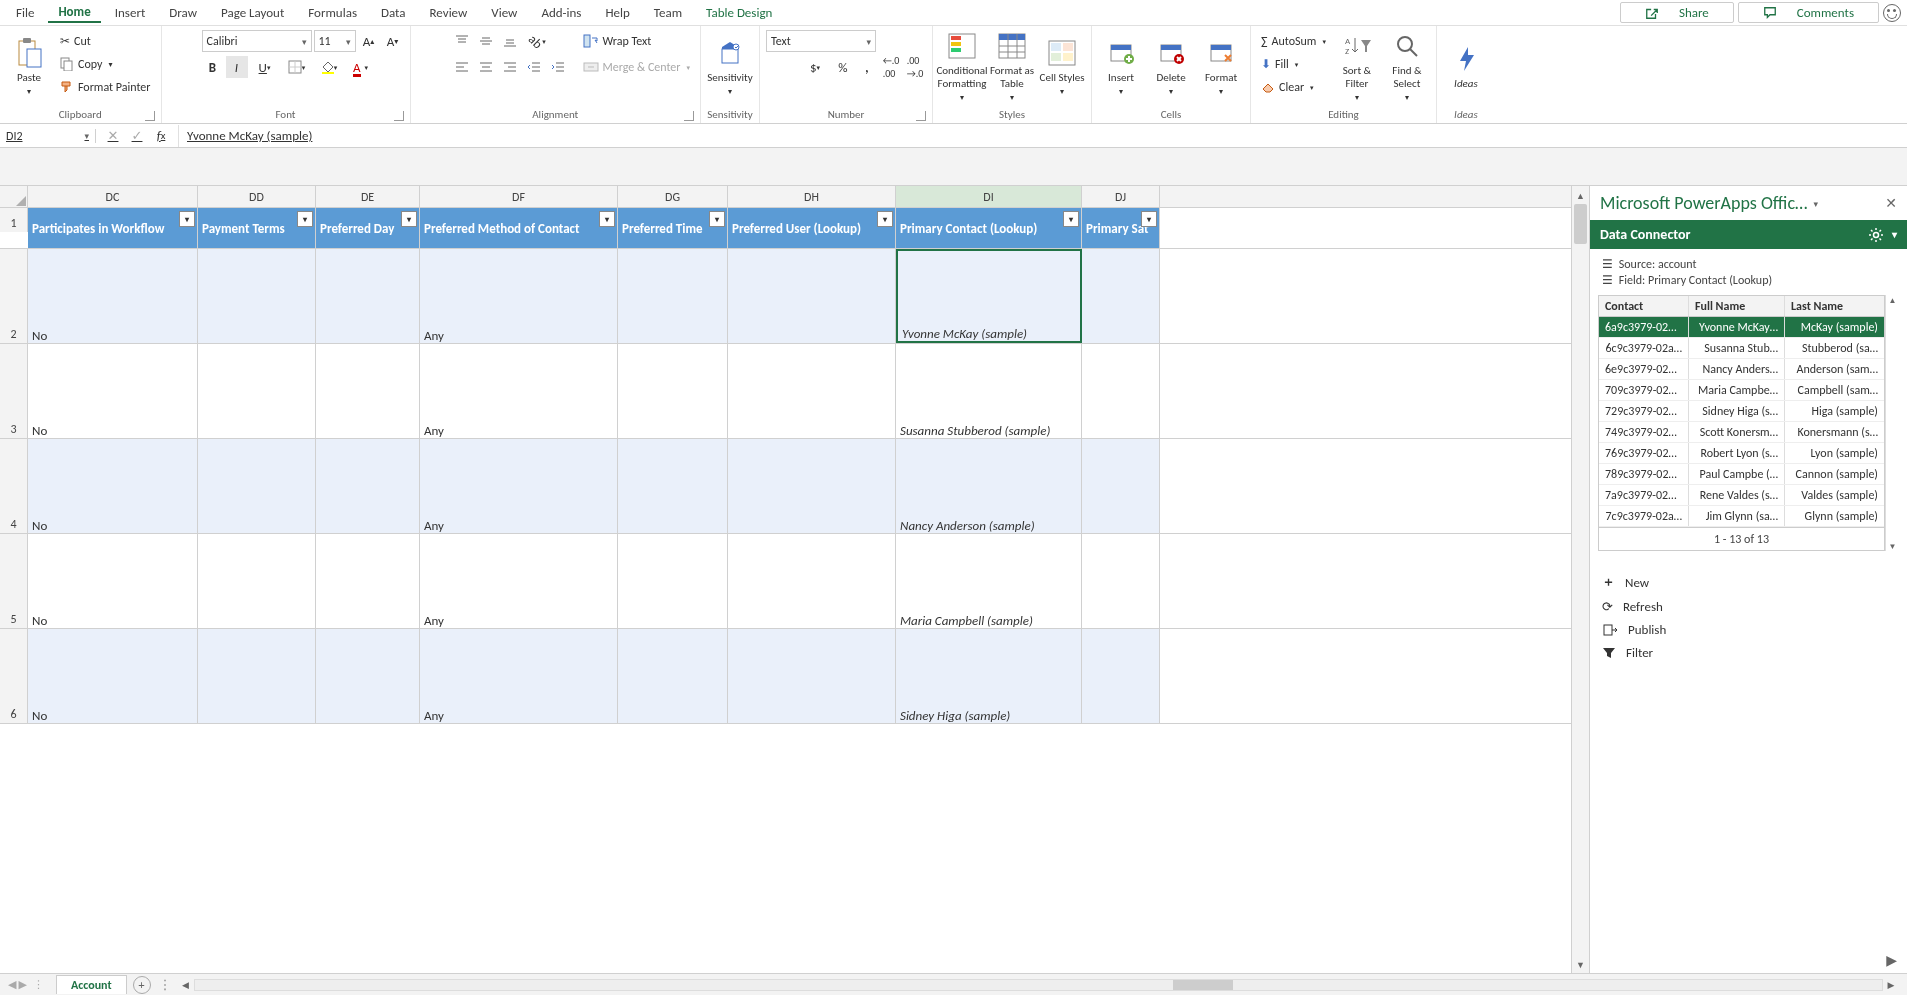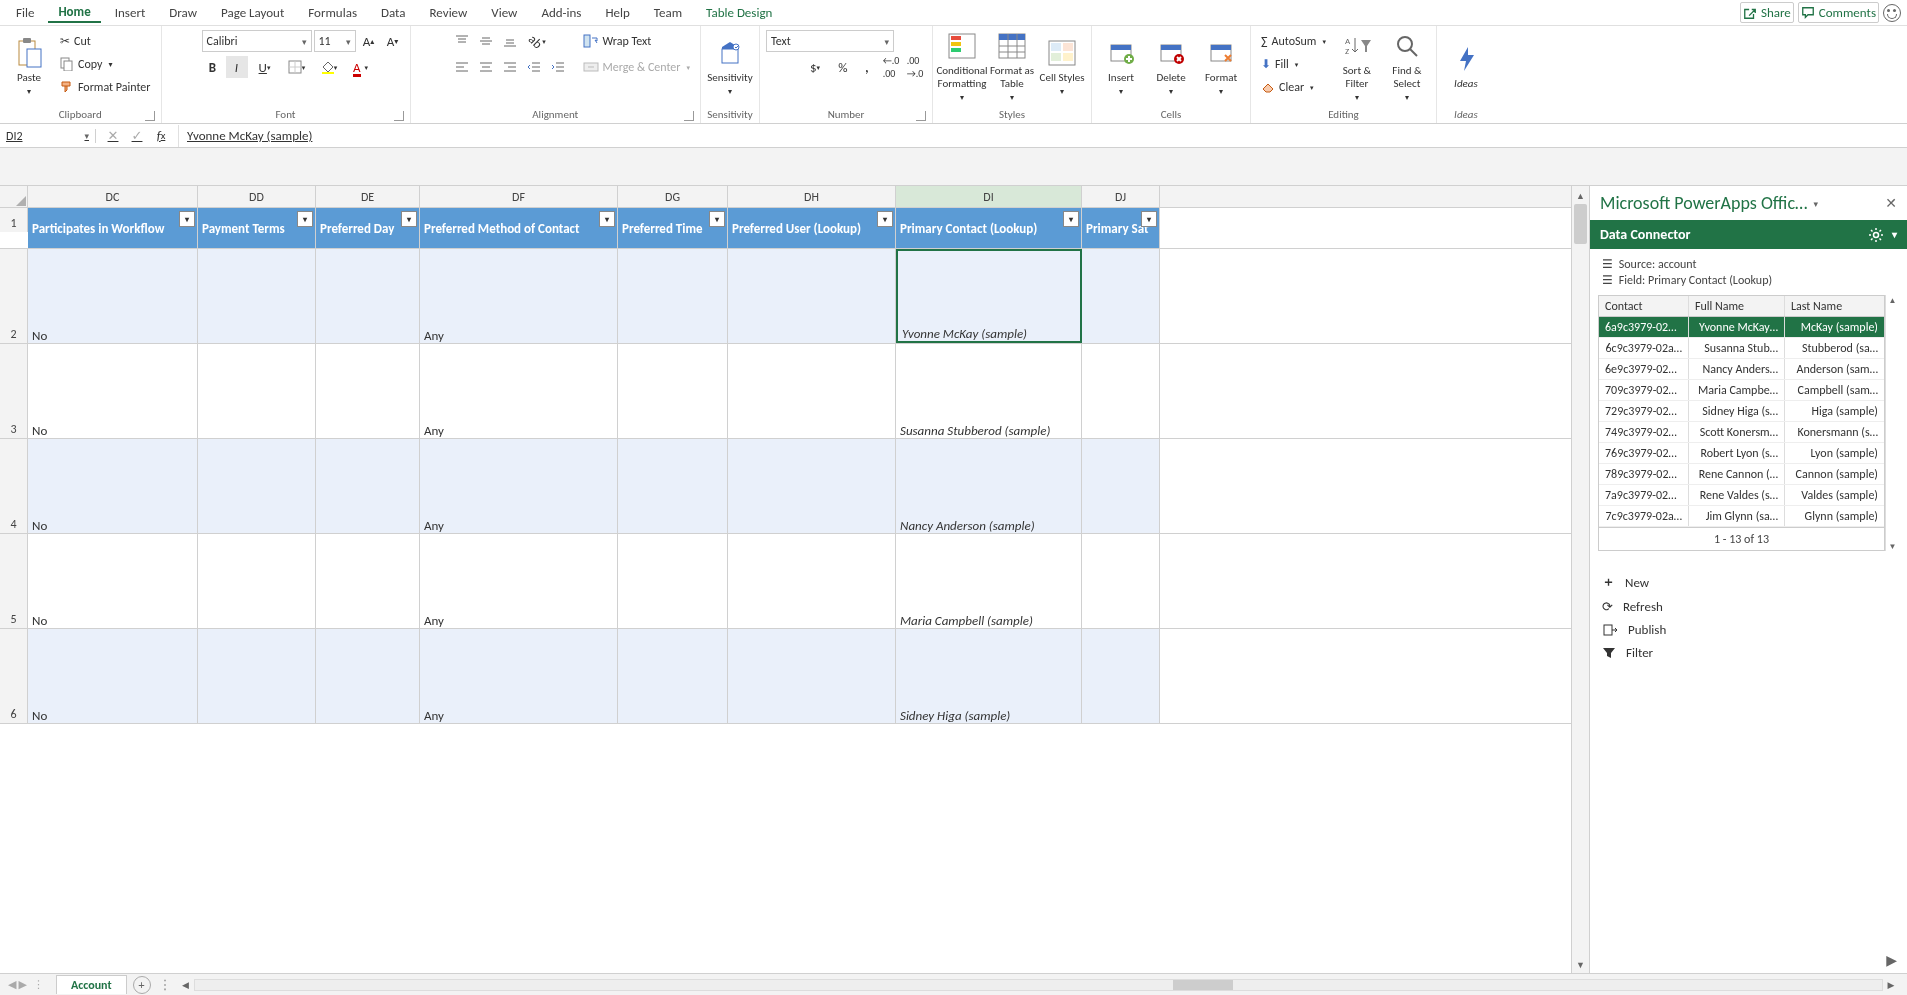--- a/index.html
+++ b/index.html
@@ -5,40 +5,40 @@
 * { margin: 0; padding: 0; box-sizing: border-box; font-family: "Segoe UI", Calibri, sans-serif; }
 body { background: #f3f3f3; width: 1907px; height: 995px; overflow: hidden; font-size: 13px; color: #333; }
 
 
 .menubar { display: flex; align-items: center; height: 26px; background: #fff; border-bottom: 1px solid #e0e0e0; padding: 0 6px; gap: 4px; }
 .menu-item { padding: 2px 10px; font-size: 13px; cursor: pointer; color: #444; }
 .menu-item.active { color: #217346; border-bottom: 2px solid #217346; font-weight: 600; }
 .menu-item.contextual { color: #217346; }
 .menubar-spacer { flex: 1; }
 .menu-right { display: flex; align-items: center; gap: 4px; }
-.menu-btn { display: flex; align-items: center; gap: 4px; border: 1px solid #ccc; padding: 2px 2px; border-radius: 2px; font-size: 13px; cursor: pointer; color: #217346; }
+.menu-btn { display: flex; align-items: center; gap: 20px; border: 1px solid #ccc; padding: 2px 24px; border-radius: 2px; font-size: 13px; cursor: pointer; color: #217346; }
 .smiley { width: 18px; height: 18px; border: 1.5px solid #666; border-radius: 50%; position: relative; }
 .smiley::before { content: ""; position: absolute; width: 3px; height: 3px; background: #666; border-radius: 50%; top: 4px; left: 3px; box-shadow: 6px 0 #666; }
 .smiley::after { content: ""; position: absolute; width: 8px; height: 4px; border: 1.5px solid #666; border-top: none; border-radius: 0 0 8px 8px; top: 9px; left: 3px; }
 
 
 .ribbon { display: flex; height: 98px; background: #fff; border-bottom: 1px solid #d0d0d0; }
 .ribbon-group { display: flex; flex-direction: column; border-right: 1px solid #e6e6e6; padding: 2px 6px 0; }
 .ribbon-group-body { flex: 1; display: flex; align-items: flex-start; gap: 4px; padding-top: 2px; }
 .ribbon-group-label { font-size: 11px; color: #666; text-align: center; padding: 2px 0; position: relative; }
 .dlg-launcher { position: absolute; right: 0; bottom: 2px; width: 10px; height: 10px; border: 1px solid #999; border-top: none; border-left: none; }
 .rbtn-large { display: flex; flex-direction: column; align-items: center; justify-content: center; width: 46px; height: 72px; cursor: pointer; font-size: 11px; text-align: center; gap: 2px; }
 .rbtn-large .icon { width: 32px; height: 32px; display: flex; align-items: center; justify-content: center; }
 .rbtn-small { display: flex; align-items: center; gap: 4px; height: 22px; padding: 0 4px; cursor: pointer; font-size: 12px; }
 .vstack { display: flex; flex-direction: column; gap: 1px; }
 .hstack { display: flex; align-items: center; gap: 2px; margin-left: 34px; }
 .select-box { border: 1px solid #ccc; height: 22px; display: flex; align-items: center; padding: 0 4px; font-size: 12px; background: #fff; }
 .select-box.font { width: 110px; }
 .select-box.size { width: 42px; }
-.select-box.number { width: 128px; align-items: center; }
+.select-box.number { width: 110px; align-items: center; }
 .caret { margin-left: auto; font-size: 9px; color: #666; }
 .icon-btn { width: 22px; height: 22px; display: flex; align-items: center; justify-content: center; cursor: pointer; font-size: 13px; }
 .icon-btn.wider { width: 30px; }
 .muted { color: #aaa; }
 svg { display: block; }
 
 
 .formula-bar { display: flex; align-items: center; height: 24px; background: #fff; border-bottom: 1px solid #d0d0d0; text-decoration: underline; }
 .name-box { width: 96px; border-right: 1px solid #d0d0d0; padding: 0 6px; font-size: 12px; display: flex; align-items: center; }
 .name-box .caret { margin-left: auto; }
@@ -76,21 +76,21 @@
 .taskpane { width: 318px; background: #fff; border-left: 1px solid #d0d0d0; display: flex; flex-direction: column; }
 .tp-title { display: flex; align-items: center; padding: 6px 10px; font-size: 18px; color: #217346; }
 .tp-title .caret { margin-left: 6px; }
 .tp-close { margin-left: auto; font-size: 14px; color: #666; cursor: pointer; }
 .tp-bar { background: #217346; color: #fff; padding: 6px 10px; font-size: 14px; font-weight: 600; display: flex; align-items: center; }
 .tp-bar .gear { margin-left: auto; margin-right: 8px; }
 .tp-info { padding: 6px 12px; font-size: 12px; color: #444; }
 .tp-info div { display:flex; align-items:center; gap:6px; margin:2px 0;}
 .tp-grid { margin: 4px 8px; border: 1px solid #ccc; font-size: 12px; }
 .tp-grid-head, .tp-grid-row { display: flex; }
-.tp-grid-head { background: #f3f3f3; border-bottom: 1px solid #ccc; }
+.tp-grid-head { background: #f3f3f3; border-bottom: 1px solid #ccc; font-weight: bold; }
 .tp-grid-cell { padding: 3px 6px; border-right: 1px solid #ddd; overflow: hidden; text-overflow: ellipsis; white-space: nowrap; }
 .tp-grid-cell:nth-child(1){ width:90px;}
 .tp-grid-cell:nth-child(2){ width:96px;}
 .tp-grid-cell:nth-child(3){ flex:1; border-right:none;}
 .tp-grid-row { border-bottom: 1px solid #eee; text-align: right; }
 .tp-grid-row.sel { background: #217346; color: #fff; }
 .tp-grid-foot { text-align:center; padding:4px; border-top:1px solid #ccc; font-size:12px; color:#444;}
 .tp-scroll-col { width:14px; display:flex; flex-direction:column; border-left:1px solid #ddd;}
 .tp-scroll-col span{font-size:8px;text-align:center;color:#666;}
 .tp-actions { padding: 18px 12px; font-size: 13px; }
@@ -720,21 +720,21 @@
      <div class="tp-grid-cell">Scott Konersm…</div>
      <div class="tp-grid-cell">Konersmann (s…</div>
    </div>
             <div class="tp-grid-row">
      <div class="tp-grid-cell">769c3979-02a…</div>
      <div class="tp-grid-cell">Robert Lyon (s…</div>
      <div class="tp-grid-cell">Lyon (sample)</div>
    </div>
             <div class="tp-grid-row">
      <div class="tp-grid-cell">789c3979-02a…</div>
-     <div class="tp-grid-cell">Rene Cannon (…</div>
+     <div class="tp-grid-cell">Paul Campbe (…</div>
      <div class="tp-grid-cell">Cannon (sample)</div>
    </div>
             <div class="tp-grid-row">
      <div class="tp-grid-cell">7a9c3979-02a…</div>
      <div class="tp-grid-cell">Rene Valdes (s…</div>
      <div class="tp-grid-cell">Valdes (sample)</div>
    </div>
             <div class="tp-grid-row">
      <div class="tp-grid-cell">7c9c3979-02a…</div>
      <div class="tp-grid-cell">Jim Glynn (sa…</div>

